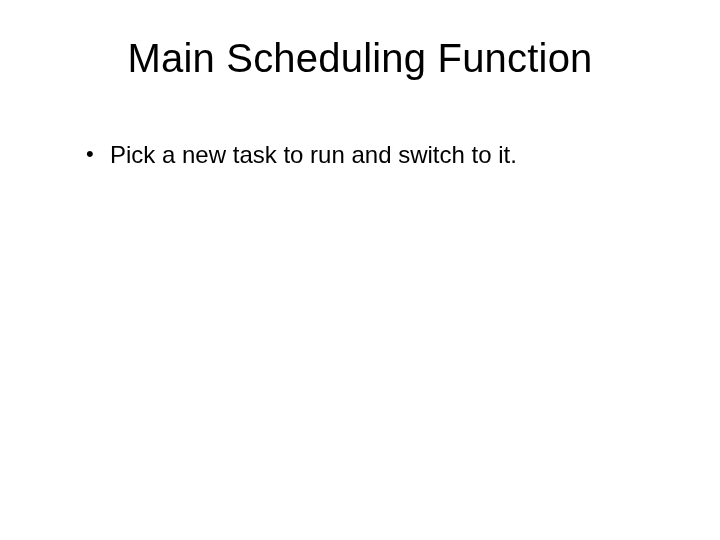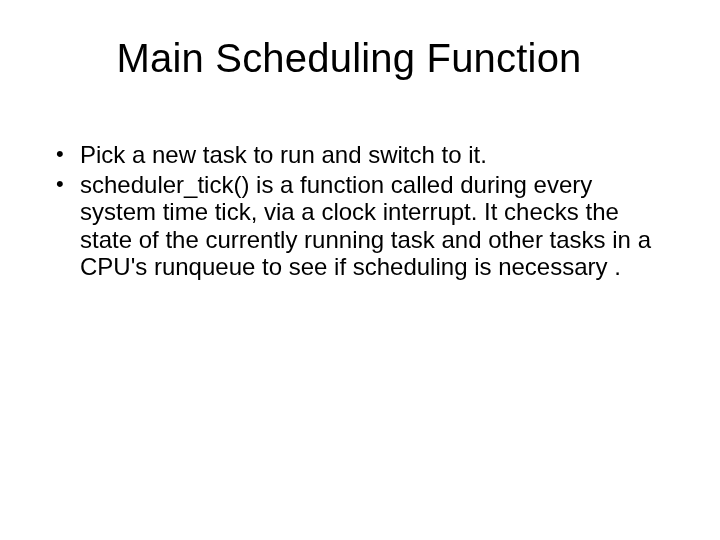--- a/index.html
+++ b/index.html
@@ -8,33 +8,33 @@
     width: 720px;
     height: 540px;
     background: #ffffff;
     font-family: Arial, Helvetica, sans-serif;
     color: #000000;
   }
   .slide {
     width: 720px;
     height: 540px;
     box-sizing: border-box;
-    padding: 36px 50px 40px 28px;
+    padding: 36px 50px 40px 50px;
     position: relative;
   }
   .title {
     font-size: 40px;
     font-weight: 400;
     text-align: center;
     margin: 0 0 60px 0;
     letter-spacing: 0.2px;
   }
   ul.bullets {
     list-style: none;
-    margin: 8px;
+    margin: 16px;
     padding: 0 0 0 20px;
   }
   ul.bullets > li {
     font-size: 24px;
     line-height: 1.15;
     margin: 0 0 2px 0;
     position: relative;
     padding-left: 24px;
   }
   ul.bullets > li::before {
@@ -46,15 +46,14 @@
     line-height: 1.15;
   }
 </style>
 </head>
 <body>
 
 <div class="slide">
   <h1 class="title">Main Scheduling Function</h1>
   <ul class="bullets">
     <li>Pick a new task to run and switch to it.</li>
-    <li>scheduler_tick() is a function called during every system time tick, via a clock interrupt. It checks the state of the currently running task and other tasks in a CPU's runqueue to see if scheduling is necessary .</li>
   </ul>
 </div>
 
 </body></html>

